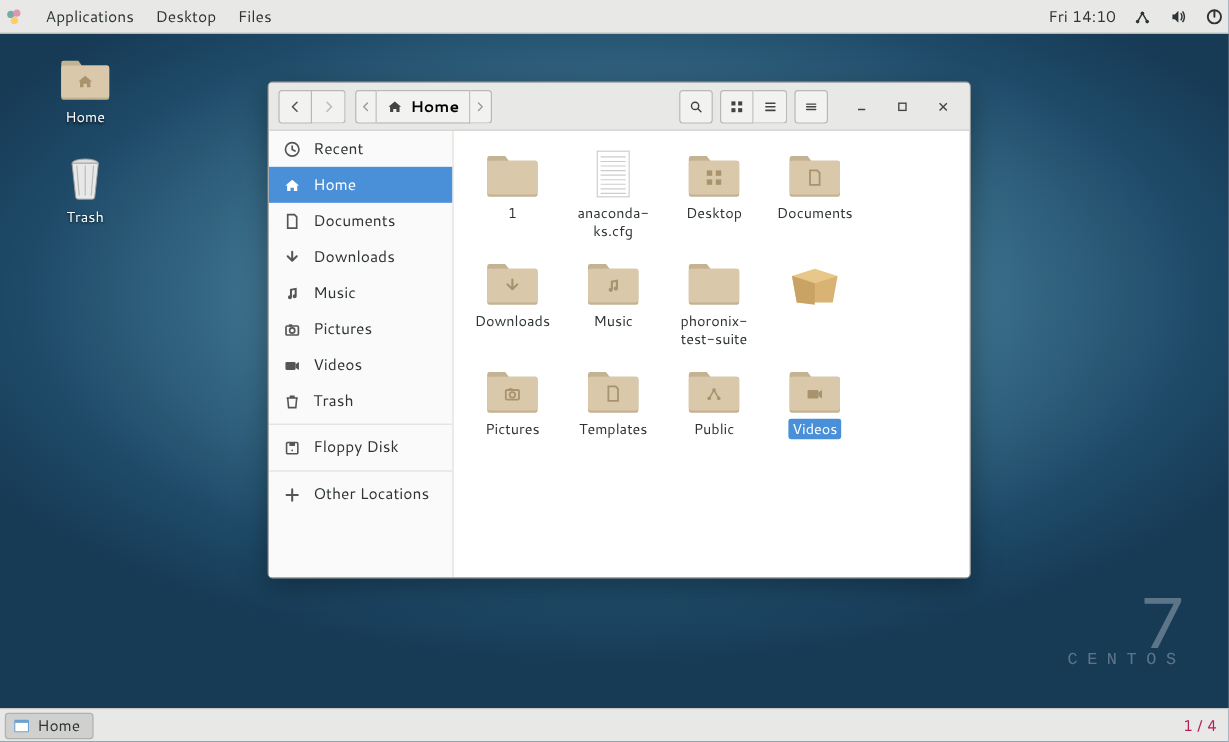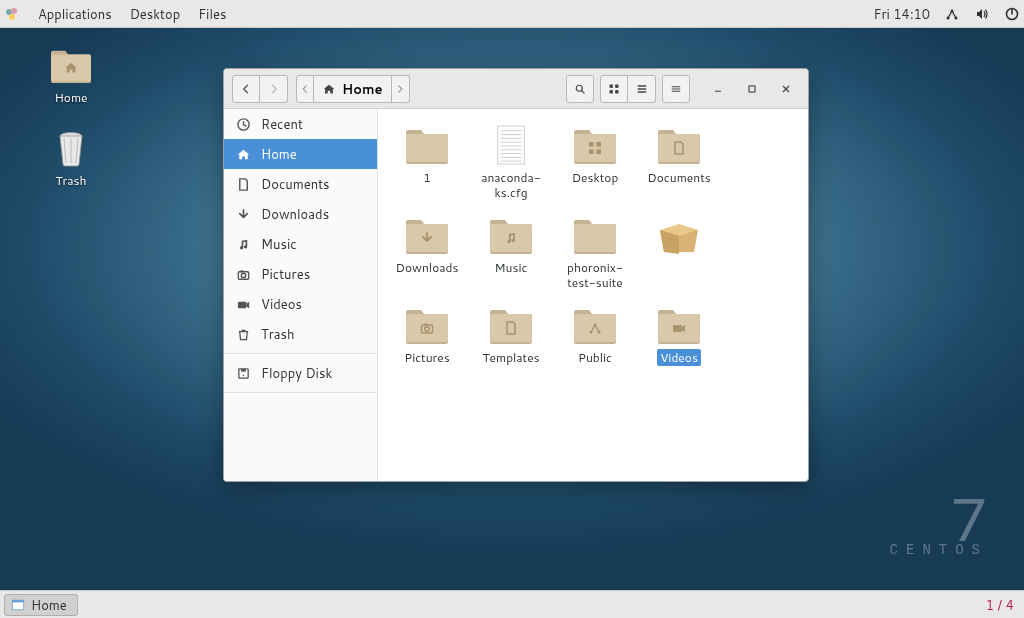--- a/index.html
+++ b/index.html
@@ -338,20 +338,26 @@
           <span>Trash</span>
         </div>
         <div class="side-sep"></div>
         <div class="side-item">
           <svg viewBox="0 0 16 16" style="color:#555">
             <use href="#disk-glyph"></use>
           </svg>
           <span>Floppy Disk</span>
         </div>
         <div class="side-sep"></div>
+        <div class="side-item">
+          <svg viewBox="0 0 16 16" style="color:#555">
+            <use href="#plus-glyph"></use>
+          </svg>
+          <span>Other Locations</span>
+        </div>
       </div>
     <div class="content">
       <div class="icon-grid" id="grid">
           <div class="file-item">
             <div class="thumb">
               <svg viewBox="0 0 46 42" width="46" height="42">
                 <use href="#folder-shape"></use>
               </svg>
             </div>
             <div class="name">1</div>

